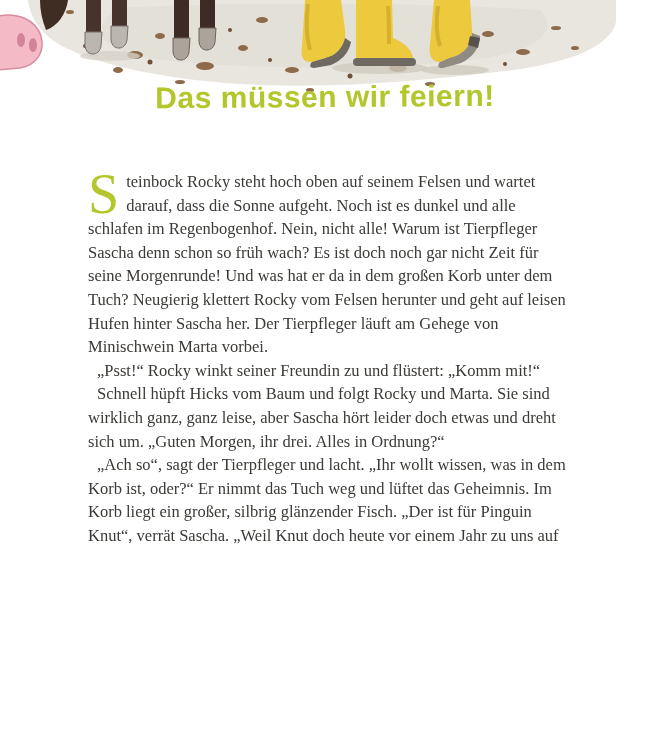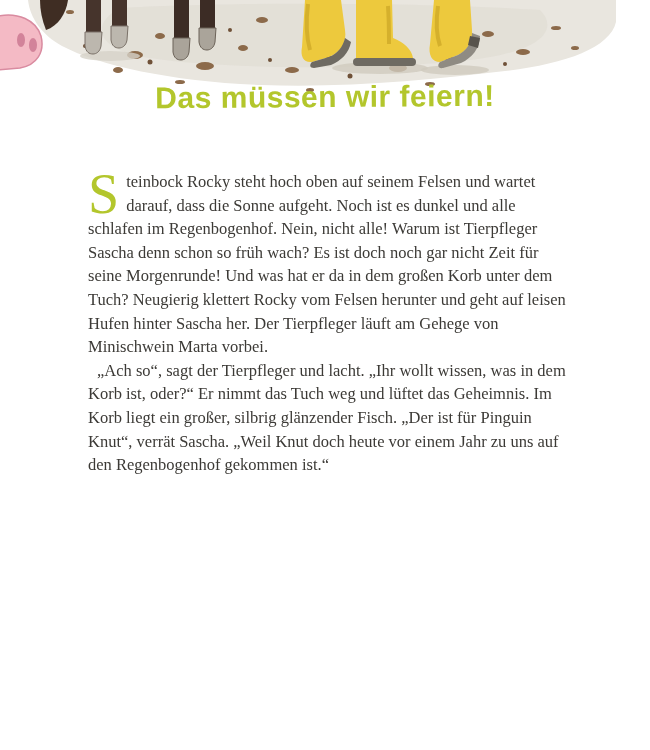--- a/index.html
+++ b/index.html
@@ -140,18 +140,20 @@
       <path d="M470,36 L480,38 L478,48 L468,45 Z" fill="#57534c"></path>
     </g>
   </svg>
 
   <div class="chapter-title">Das müssen wir feiern!</div>
 
   <div class="story">
     <p>
       <span class="dropcap">S</span><span>teinbock Rocky steht hoch oben auf seinem Felsen und wartet darauf, dass die Sonne aufgeht. Noch ist es dunkel und alle schlafen im Regenbogenhof. Nein, nicht alle! Warum ist Tierpfleger Sascha denn schon so früh wach? Es ist doch noch gar nicht Zeit für seine Morgenrunde! Und was hat er da in dem großen Korb unter dem Tuch? Neugierig klettert Rocky vom Felsen herunter und geht auf leisen Hufen hinter Sascha her. Der Tierpfleger läuft am Gehege von Minischwein Marta vorbei.</span>
     </p>
+    <p class="indent">„Psst!“ Rocky winkt seiner Freundin zu und flüstert: „Komm mit!“</p>
+    <p class="indent">Schnell hüpft Hicks vom Baum und folgt Rocky und Marta. Sie sind wirklich ganz, ganz leise, aber Sascha hört leider doch etwas und dreht sich um. „Guten Morgen, ihr drei. Alles in Ordnung?“</p>
     <p class="indent">„Ach so“, sagt der Tierpfleger und lacht. „Ihr wollt wissen, was in dem Korb ist, oder?“ Er nimmt das Tuch weg und lüftet das Geheimnis. Im Korb liegt ein großer, silbrig glänzender Fisch. „Der ist für Pinguin Knut“, verrät Sascha. „Weil Knut doch heute vor einem Jahr zu uns auf den Regenbogenhof gekommen ist.“</p>
   </div>
 
   <div class="page-number">14</div>
 
 </div>
 
 </body></html>

